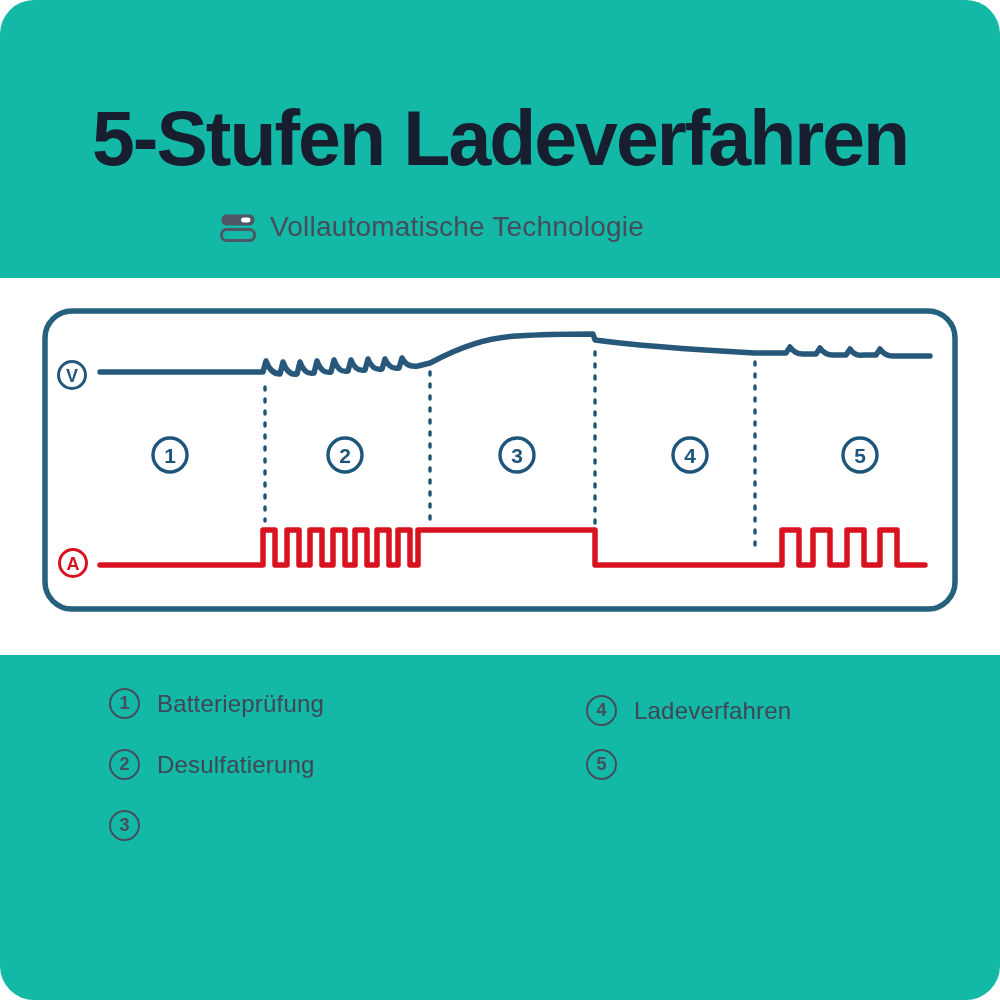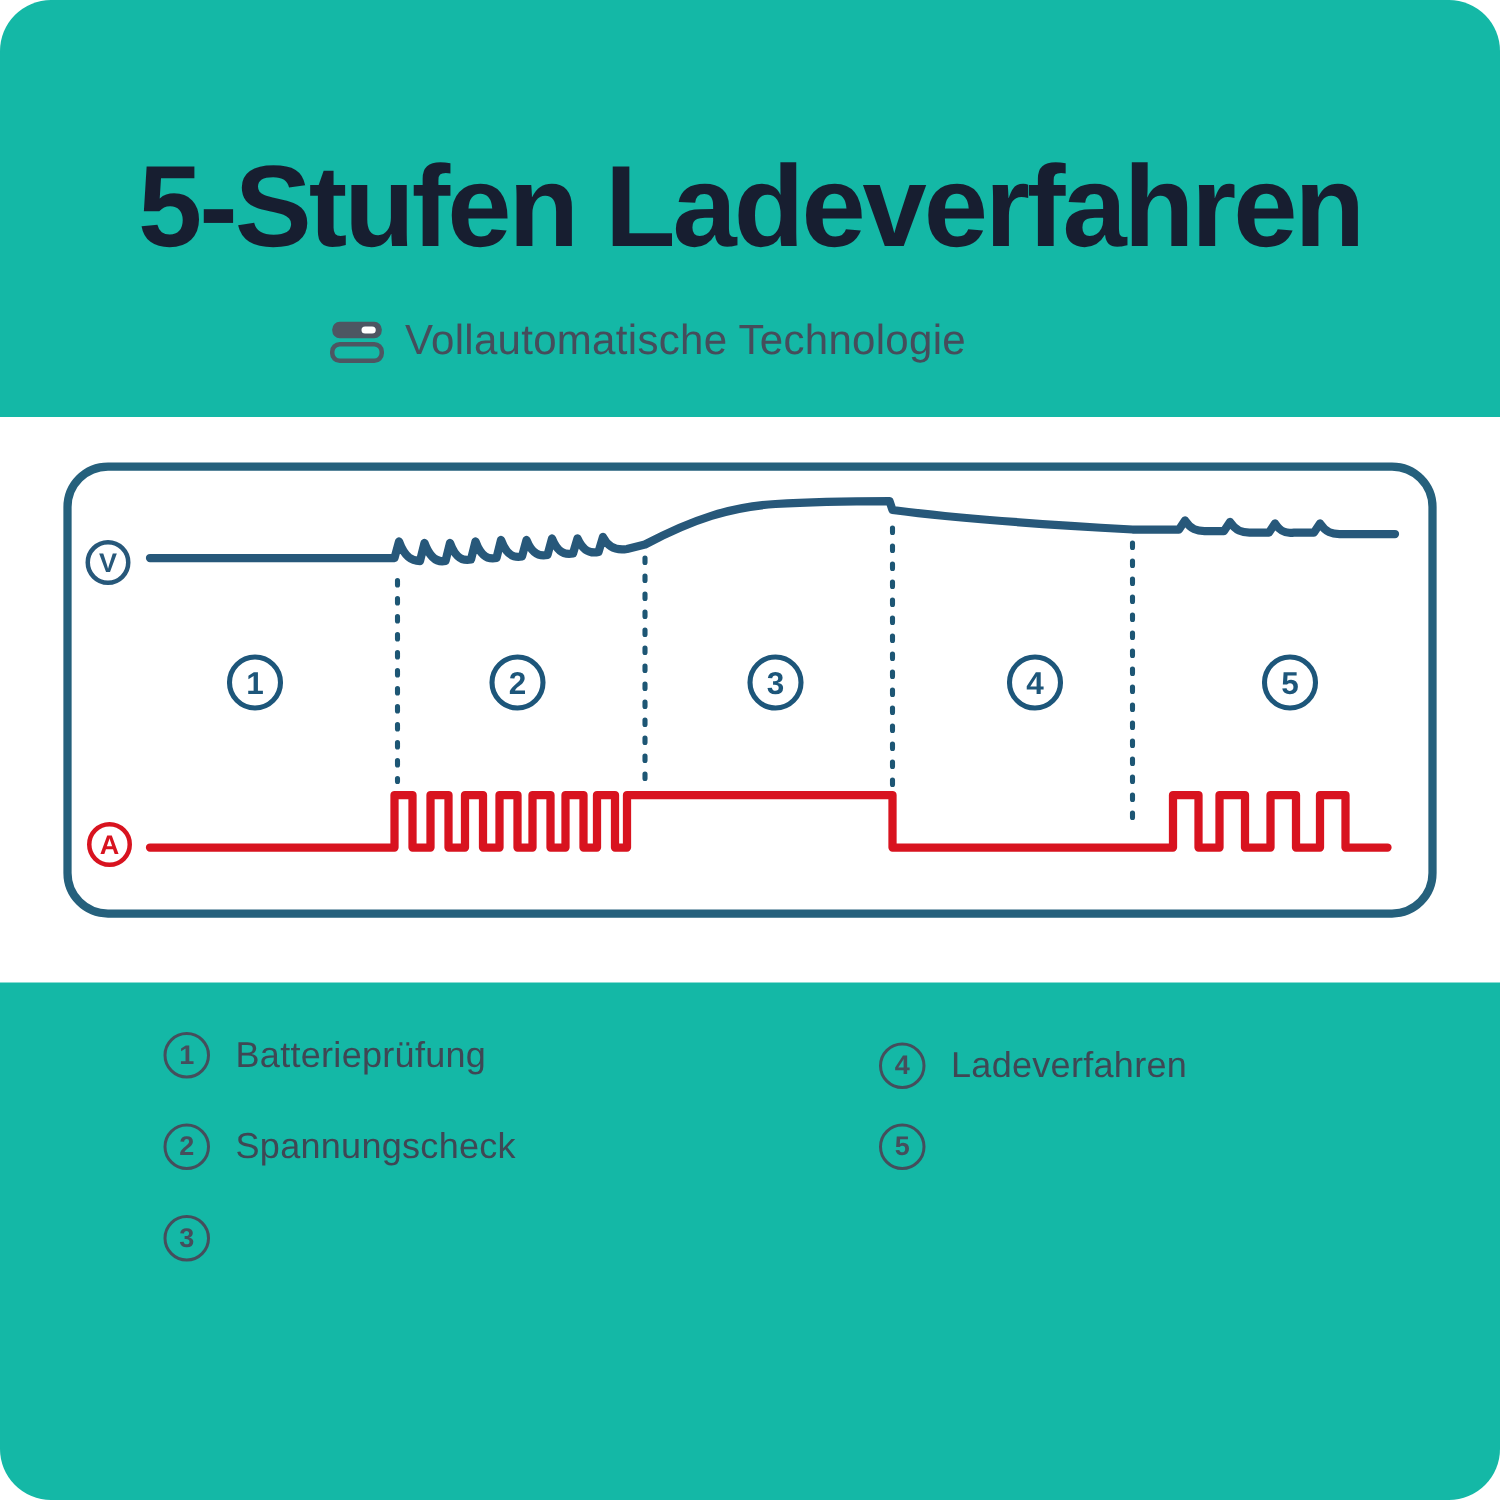--- a/index.html
+++ b/index.html
@@ -125,21 +125,21 @@
       </g>
     </svg>
   </div>
 
   <div class="legend-row row-l1">
     <span class="legend-num">1</span>
     <span class="legend-label">Batterieprüfung</span>
   </div>
   <div class="legend-row row-l2">
     <span class="legend-num">2</span>
-    <span class="legend-label">Spannungscheck</span>
+    <span class="legend-label">Desulfatierung</span>
   </div>
   <div class="legend-row row-l3">
     <span class="legend-num">3</span>
   </div>
   <div class="legend-row row-r1">
     <span class="legend-num">4</span>
     <span class="legend-label">Ladeverfahren</span>
   </div>
   <div class="legend-row row-r2">
     <span class="legend-num">5</span>

